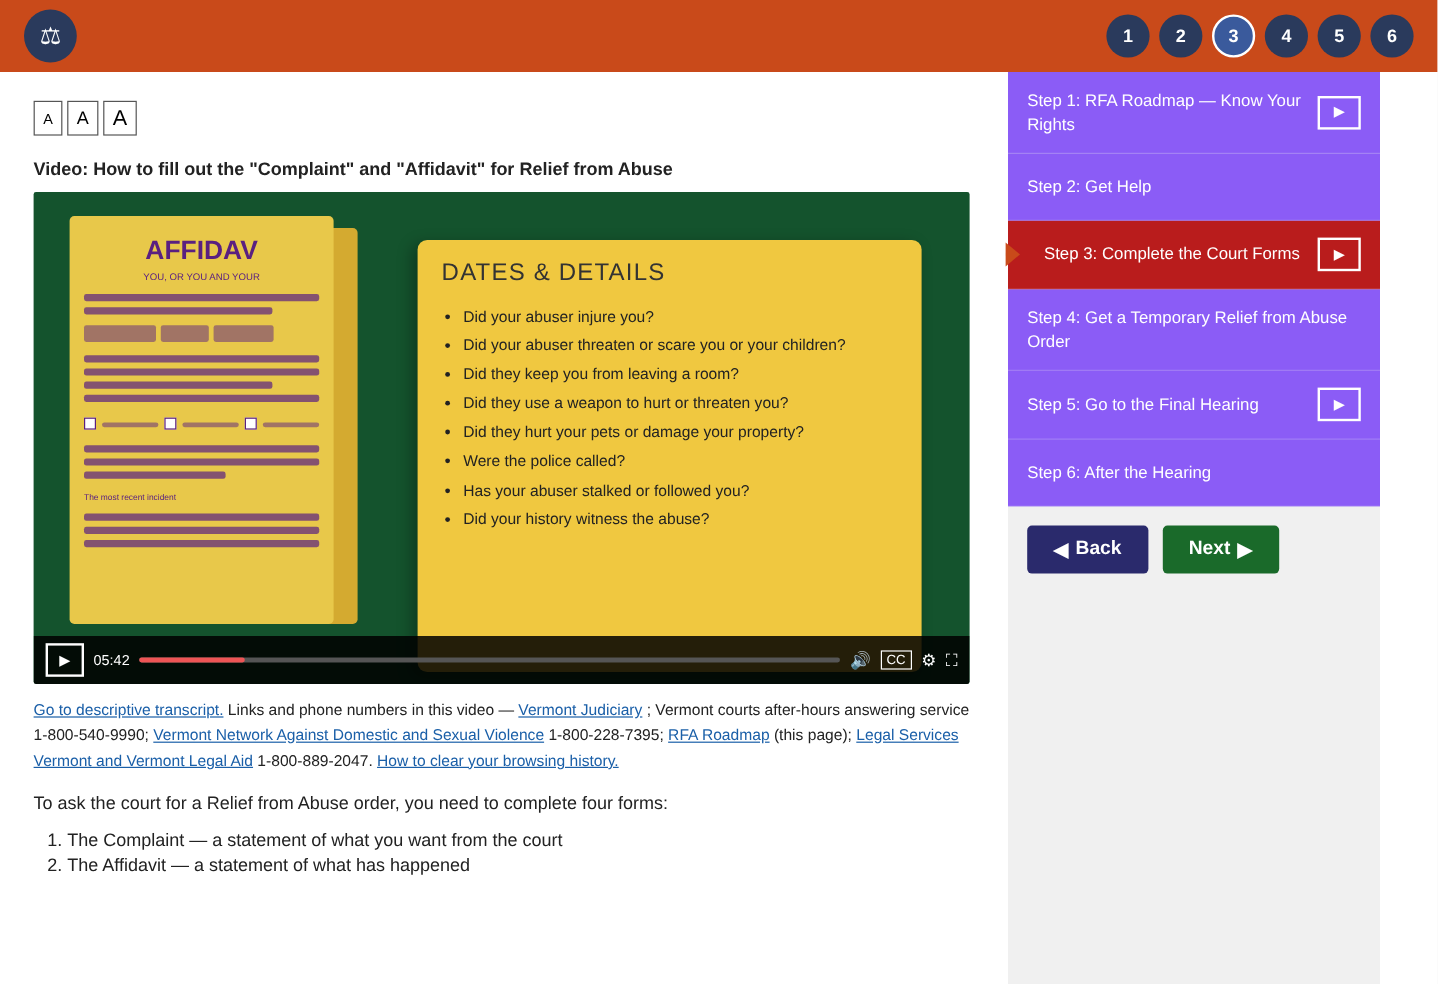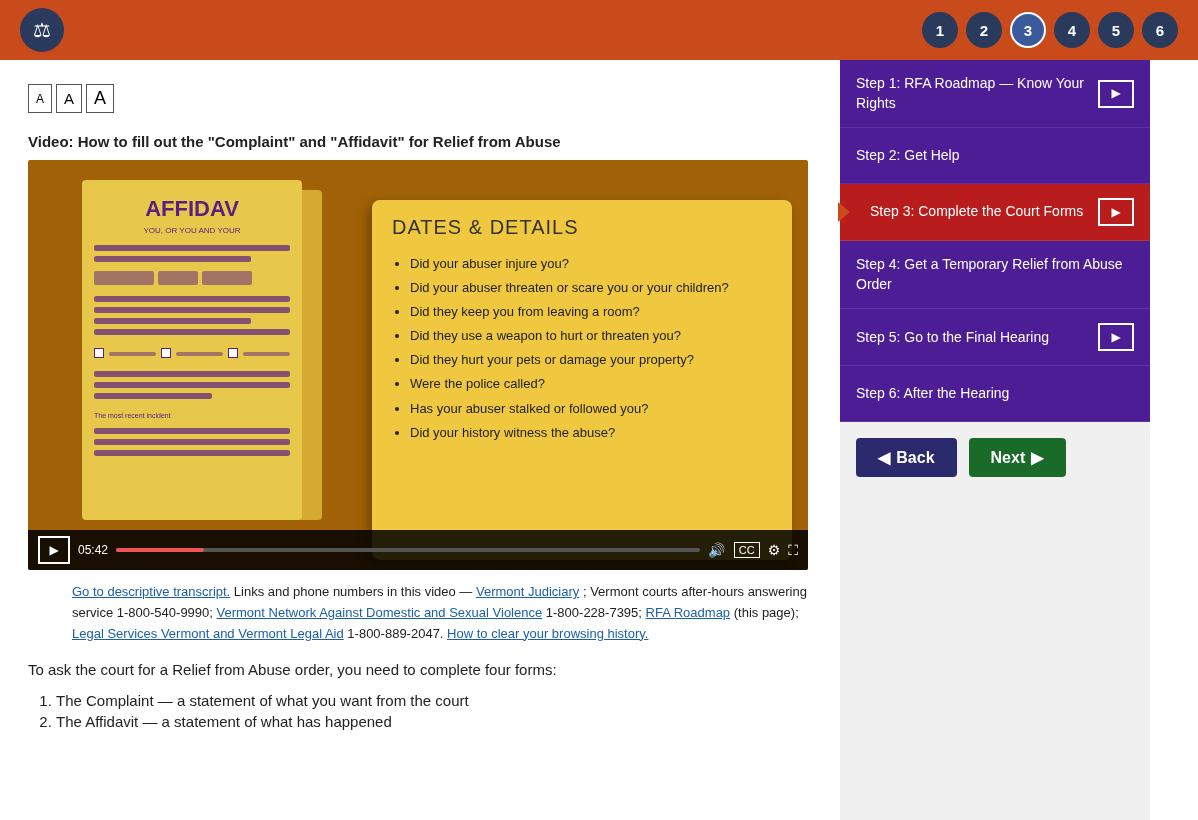--- a/index.html
+++ b/index.html
@@ -105,27 +105,26 @@
 
     .video-label {
       font-weight: bold;
       font-size: 15px;
       margin-bottom: 10px;
     }
 
     
     .video-wrapper {
       position: relative;
-      background: #a16207;
+      background: #14532d;
       width: 100%;
       max-width: 780px;
       height: 410px;
       overflow: hidden;
       border-radius: 2px;
-      padding-left: 24px;
     }
     .video-thumbnail {
       width: 100%;
       height: 100%;
       position: relative;
       overflow: hidden;
     }
     
     .affidavit-bg {
       position: absolute;
@@ -299,21 +298,20 @@
       cursor: pointer;
     }
 
     
     .description-area {
       margin-top: 12px;
       font-size: 13px;
       color: #222;
       max-width: 780px;
       line-height: 1.6;
-      margin-left: 44px;
     }
     .link {
       color: #1a5fa8;
       text-decoration: underline;
       cursor: pointer;
     }
     .numbered-list {
       padding-left: 28px;
       margin-top: 10px;
     }
@@ -332,21 +330,21 @@
       width: 310px;
       flex-shrink: 0;
       background: #f0f0f0;
       padding: 0;
     }
     .sidebar-item {
       display: flex;
       align-items: center;
       justify-content: space-between;
       padding: 14px 16px;
-      background: #4c1d95;
+      background: #8b5cf6;
       color: white;
       border-bottom: 1px solid rgba(255,255,255,0.1);
       cursor: pointer;
       font-size: 14px;
       line-height: 1.4;
       min-height: 56px;
     }
     .sidebar-item.active {
       background: #b91c1c;
     }

